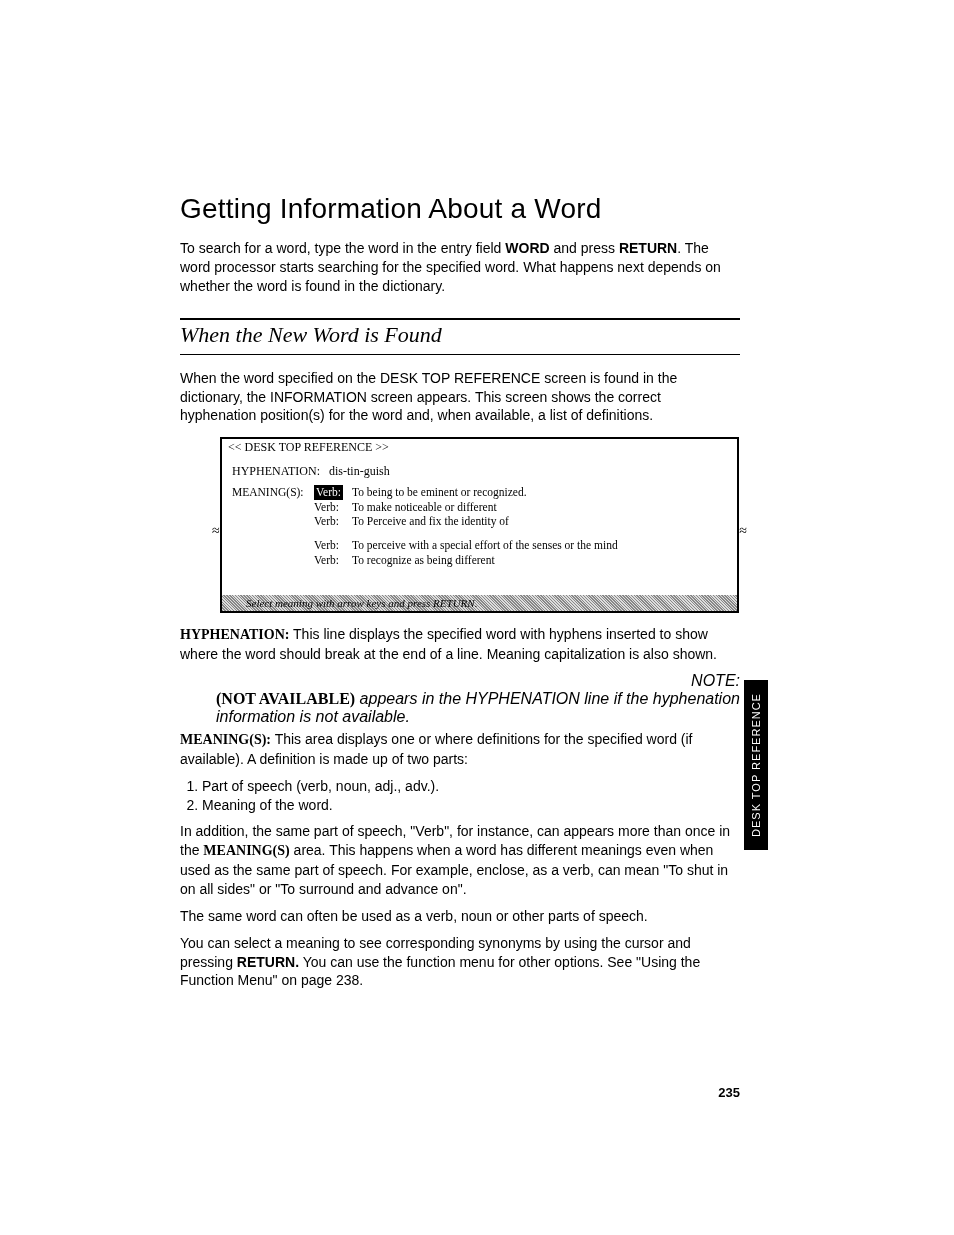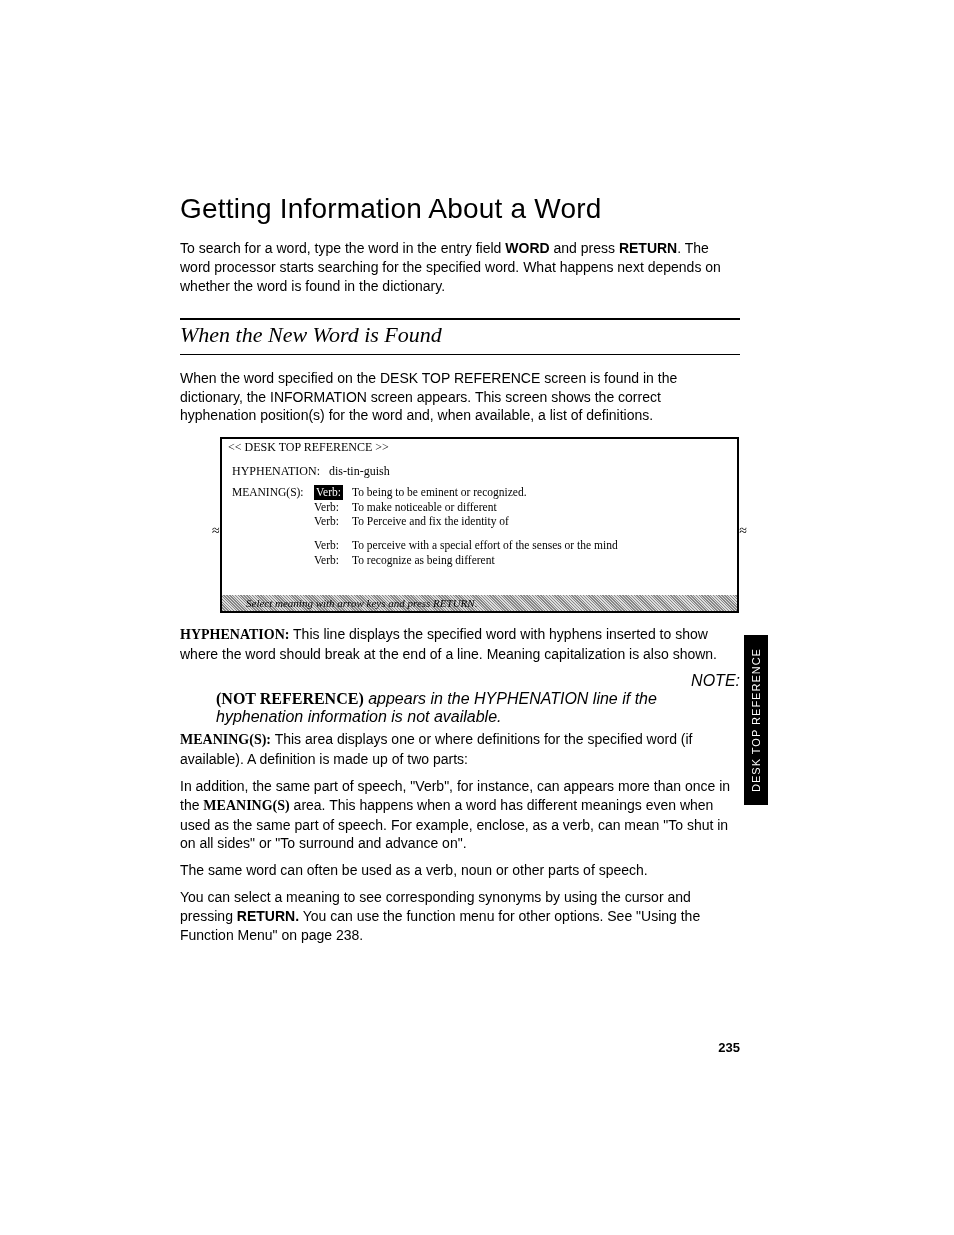--- a/index.html
+++ b/index.html
@@ -90,27 +90,31 @@
     </div>
     <div class="screen-footer">Select meaning with arrow keys and press RETURN.</div>
   </div>
 
   <p>
     <span class="term">HYPHENATION:</span><span> This line displays the specified word with hyphens inserted to show where the word should break at the end of a line. Meaning capitalization is also shown.</span>
   </p>
 
   <div class="note-block">
     <div class="note-label">NOTE:</div>
-    <div class="note-body"><b>(NOT REFERENCE)</b><span> appears in the HYPHENATION line if the hyphenation information is not available.</span></div>
+    <div class="note-body"><b>(NOT AVAILABLE)</b><span> appears in the HYPHENATION line if the hyphenation information is not available.</span></div>
   </div>
 
   <p>
     <span class="term">MEANING(S):</span><span> This area displays one or where definitions for the specified word (if available). A definition is made up of two parts:</span>
   </p>
 
+  <ol class="tight">
+    <li>Part of speech (verb, noun, adj., adv.).</li>
+    <li>Meaning of the word.</li>
+  </ol>
 
   <p>
     <span>In addition, the same part of speech, "Verb", for instance, can appears more than once in the </span><span class="term">MEANING(S)</span><span> area. This happens when a word has different meanings even when used as the same part of speech. For example, enclose, as a verb, can mean "To shut in on all sides" or "To surround and advance on".</span>
   </p>
 
   <p>The same word can often be used as a verb, noun or other parts of speech.</p>
 
   <p>
     <span>You can select a meaning to see corresponding synonyms by using the cursor and pressing </span><b>RETURN.</b><span> You can use the function menu for other options. See "Using the Function Menu" on page 238.</span>
   </p>

